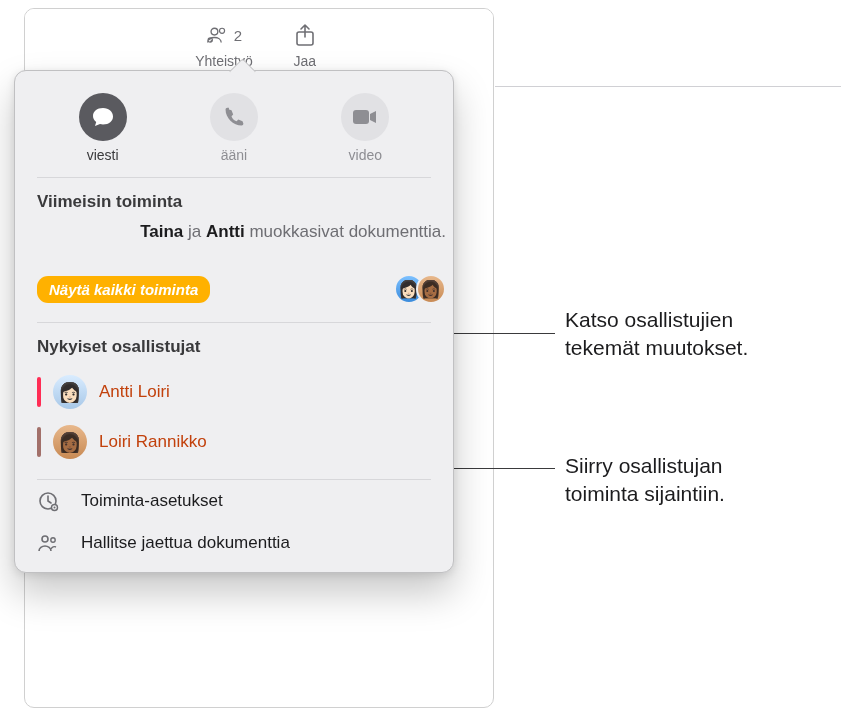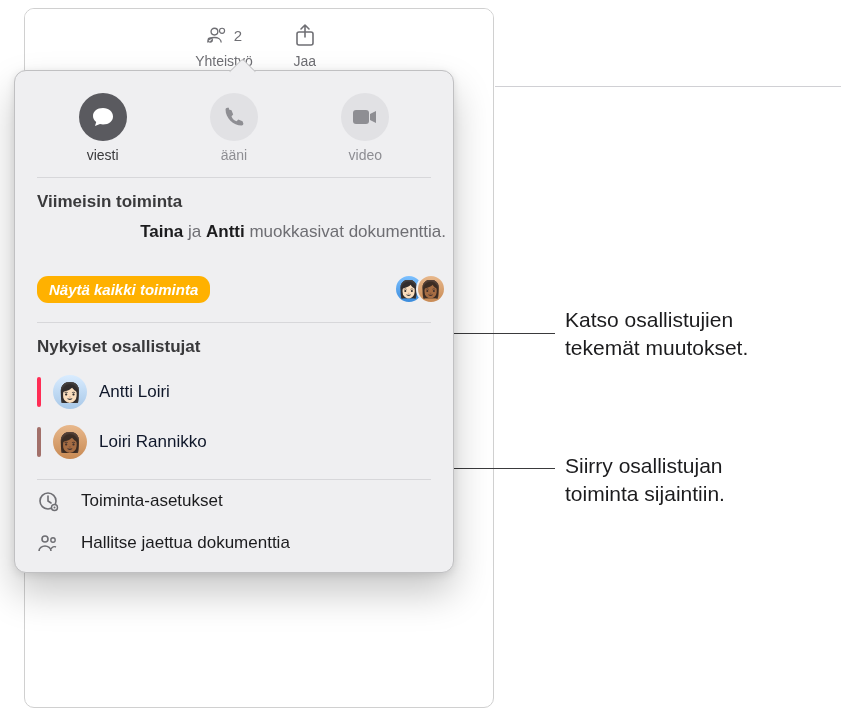--- a/index.html
+++ b/index.html
@@ -170,21 +170,21 @@
       border-radius: 50%;
       display: flex;
       align-items: center;
       justify-content: center;
       font-size: 19px;
     }
     .p-avatar.a1 { background: linear-gradient(#d9ecff,#a8c8e8); }
     .p-avatar.a2 { background: linear-gradient(#e8b88c,#c88a54); }
     .p-name {
       font-size: 17px;
-      color: #0f172a;
+      color: #c2410c;
     }
     .settings-row {
       display: flex;
       align-items: center;
       gap: 22px;
       padding: 10px 22px;
       cursor: pointer;
     }
     .settings-icon {
       width: 22px; height: 22px;

